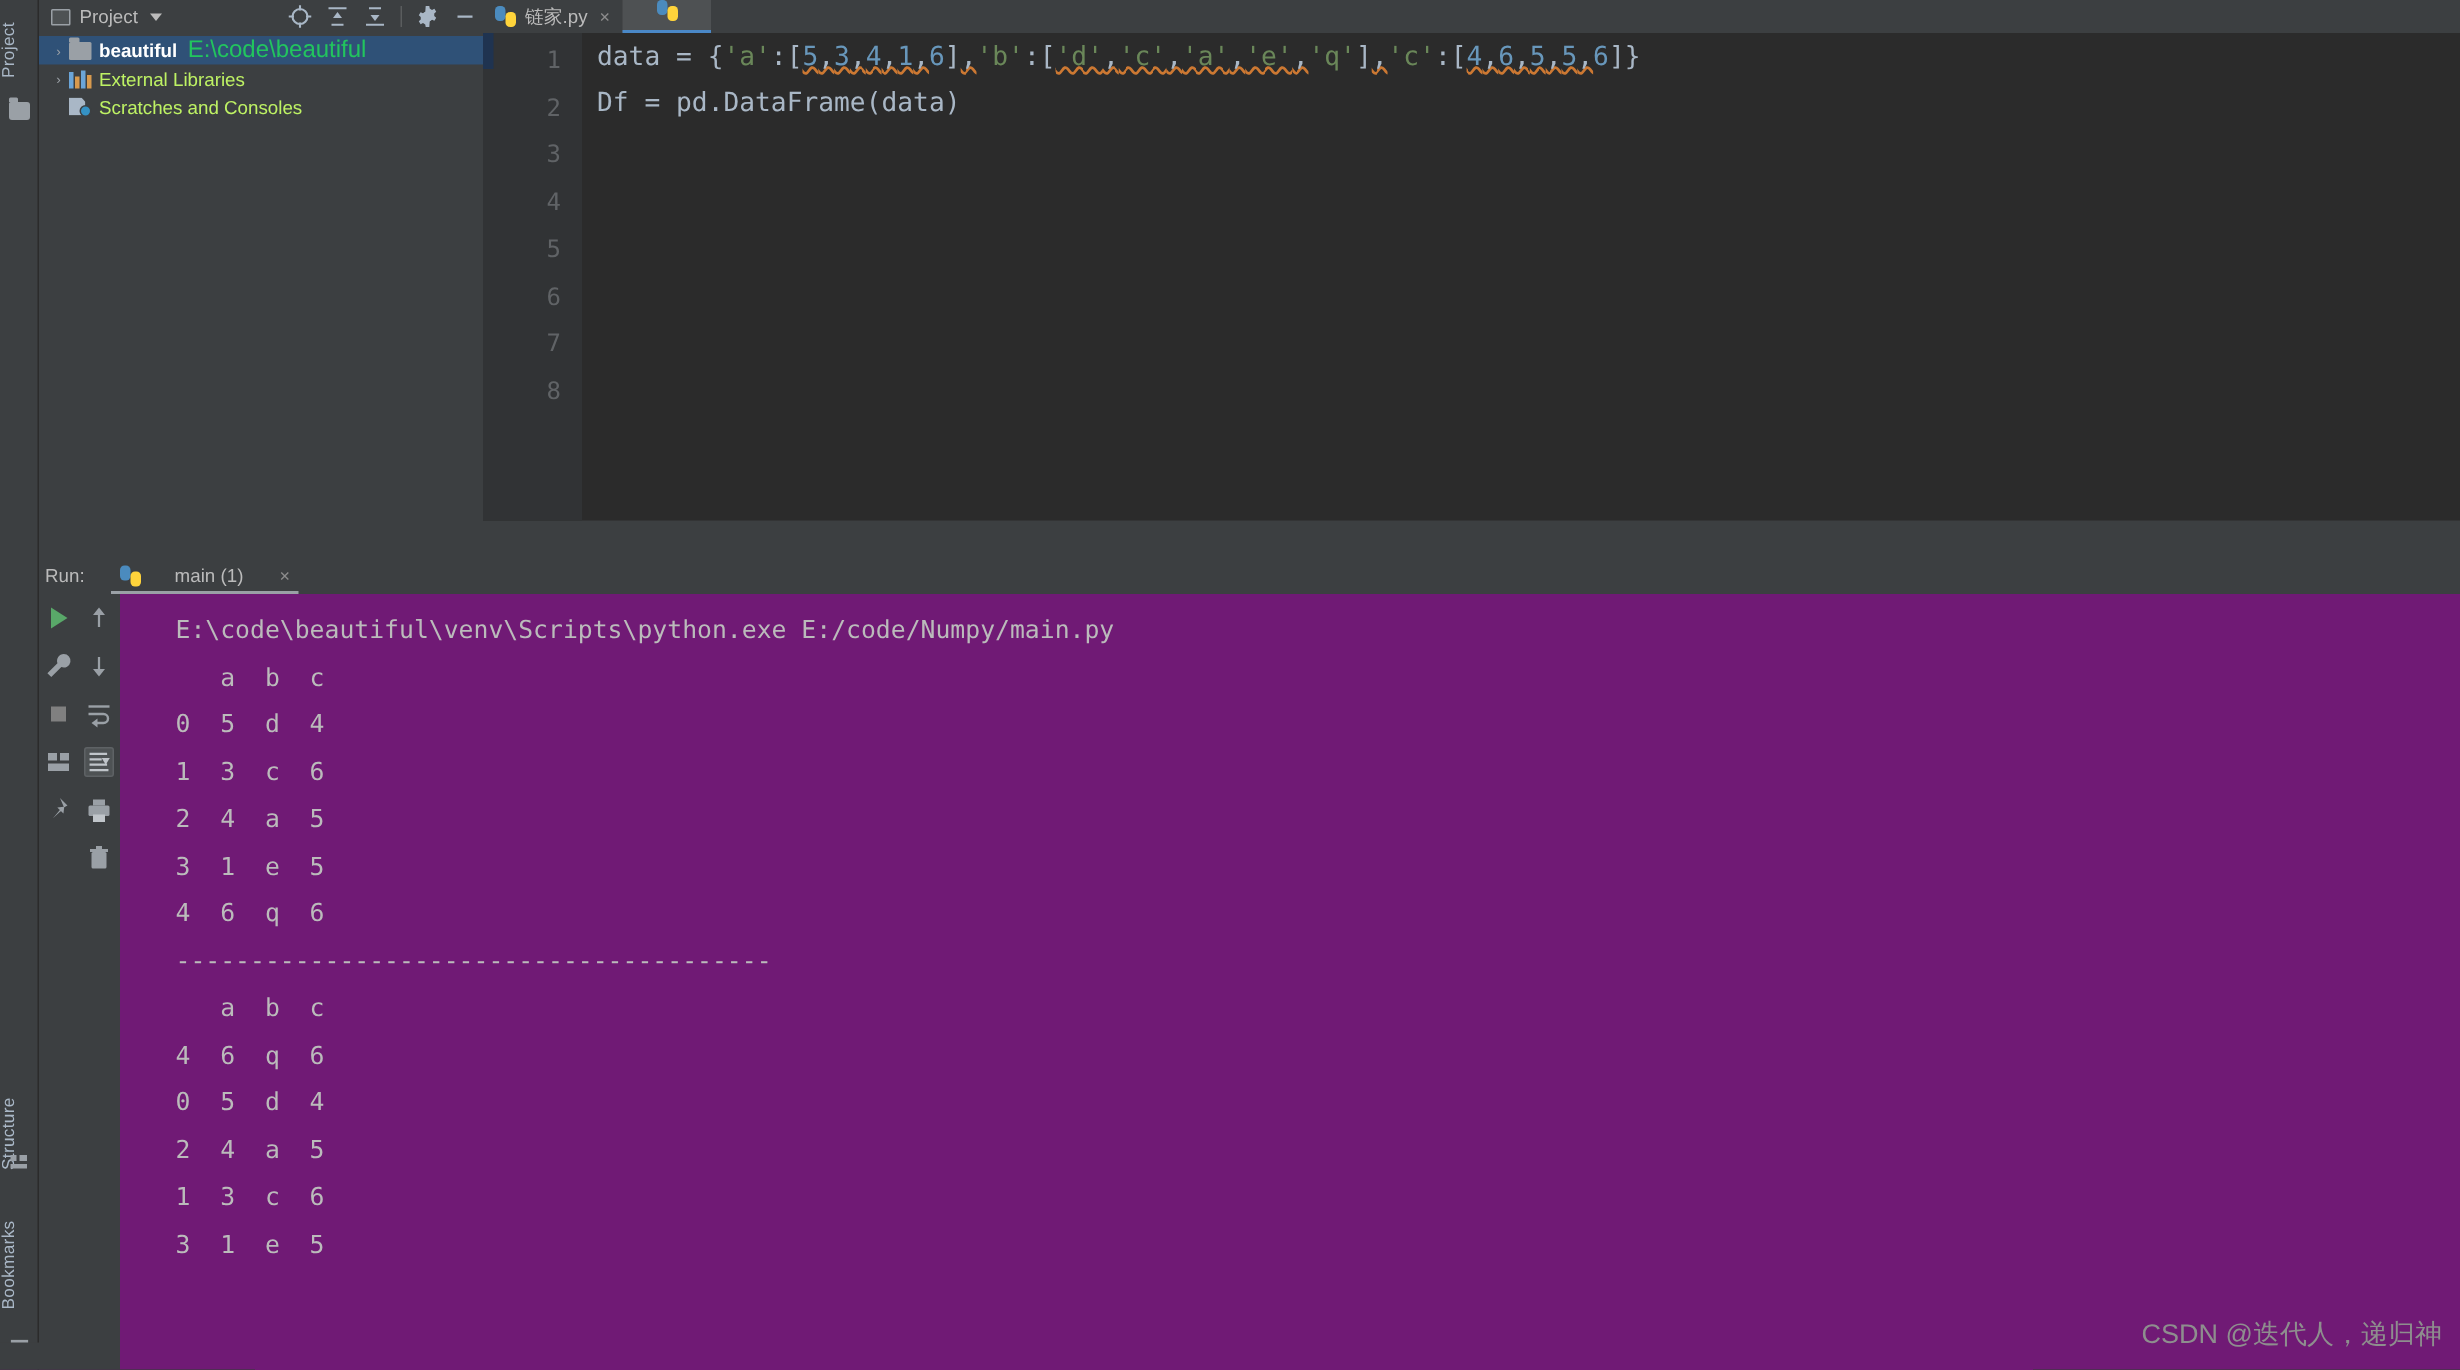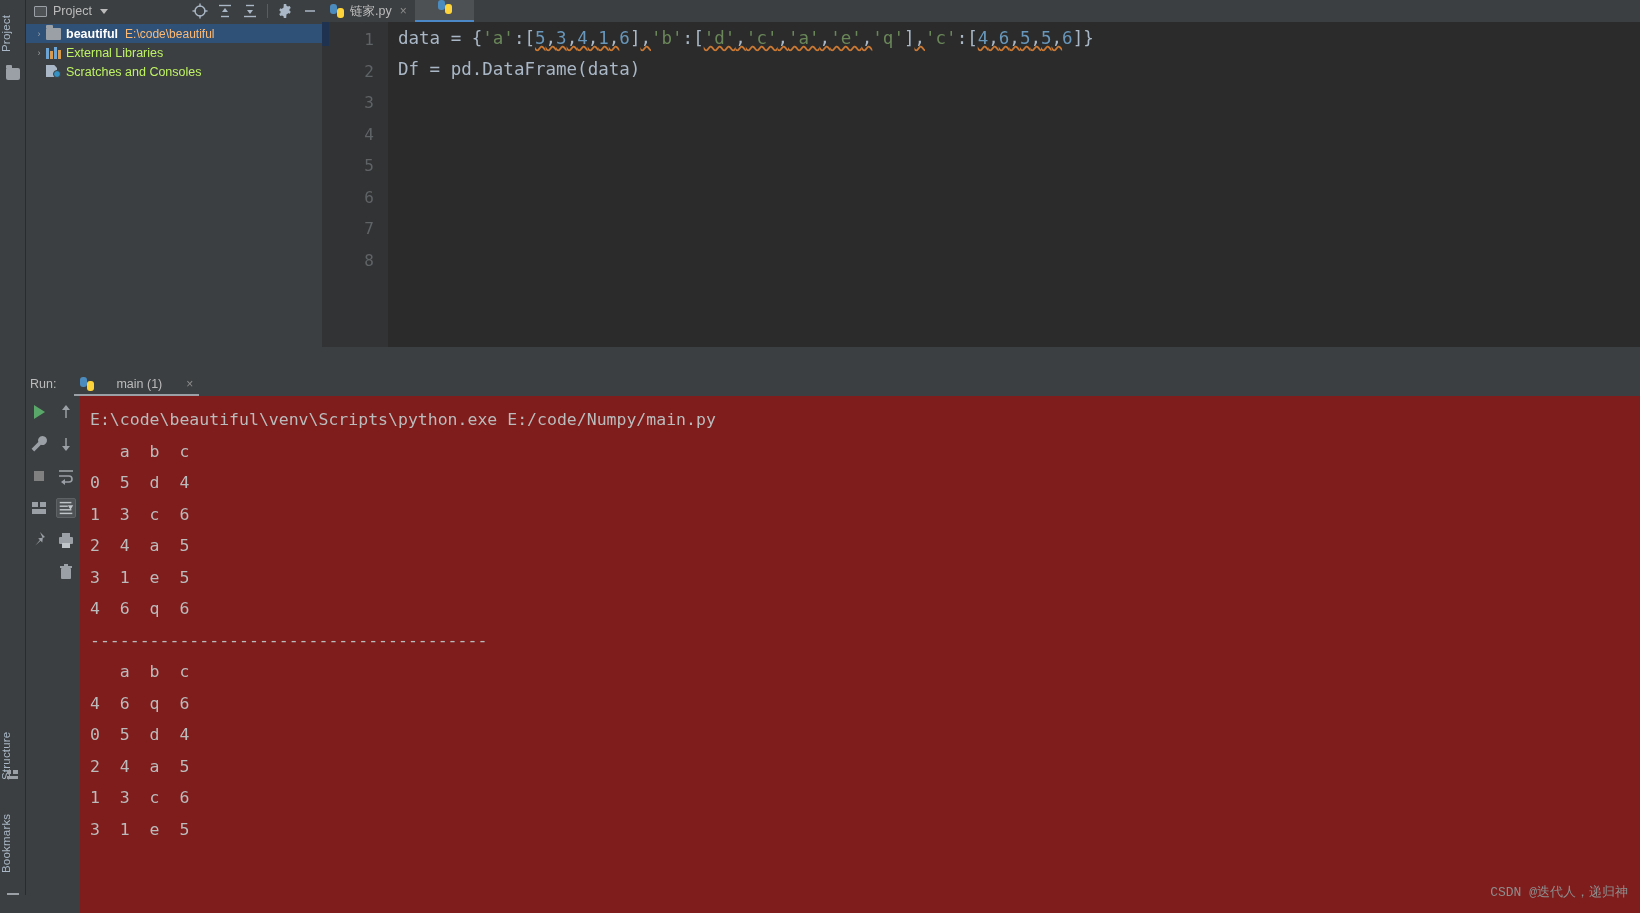--- a/index.html
+++ b/index.html
@@ -105,21 +105,21 @@
   }
   .ico-scratch b {
     position:absolute; left:0; top:0; width:11px; height:12px;
     background:#a9b7c6; clip-path: polygon(0 0,75% 0,100% 25%,100% 100%,0 100%);
   }
   .ico-scratch s {
     position:absolute; right:0; bottom:0; width:8px;height:8px;border-radius:50%;
     background:#3592c4; border:1.5px solid #3c3f41;
   }
   .node-name { font-weight: 700; color:#ffffff; }
-  .node-path { color:#fdba74; margin-left:7px; font-weight:400; font-size:12px;}
+  .node-path { color:#22c55e; margin-left:7px; font-weight:400; font-size:16px;}
   .node-plain { color:#bef264; }
 
   
   .tabbar {
     position: absolute; left: 322px; top: 0; width: 1318px; height: 22px;
     background: #3c3f41;
   }
   .tab {
     position: relative; display: inline-flex; align-items: center;
     height: 22px; padding: 0 8px 0 8px; font-size: 12.5px; color:#bbbbbb;
@@ -192,32 +192,33 @@
   }
   .run-body { position:absolute; left:0; top:24px; right:0; bottom:0; display:flex; }
   .run-toolbar-a, .run-toolbar-b {
     width:26px; background:#3c3f41; padding-top:6px;
     display:flex; flex-direction:column; align-items:center; gap:12px;
   }
   .run-toolbar-b { width:28px; }
   .tb-btn { width:20px; height:20px; position:relative; }
   .tb-btn.active { background:#4e5254; border:1px solid #5e6265; border-radius:2px;}
   .console {
-    flex:1; background:#7f1d1d; position:relative; overflow:hidden;
+    flex:1; background:#701a75; position:relative; overflow:hidden;
     font-family:"DejaVu Sans Mono", monospace;
+    padding-left:27px;
   }
   .console-inner { padding: 8px 0 0 10px; }
   .c-line {
     font-size:16.5px; color:#bbbbbb; white-space:pre; height:31.5px;
     line-height:31.5px;
   }
 
   .watermark {
-    position:absolute; right:12px; bottom:12px; color:#8e8e8e; font-size:13px;
-    font-family:Liberation Mono, monospace;
+    position:absolute; right:12px; bottom:12px; color:#8e8e8e; font-size:18px;
+    font-family:Liberation Sans, sans-serif;
   }
 
   .statusbar-left {
     position:absolute; left:0; bottom:0; width:26px; height:18px; background:#3c3f41;
   }
 </style>
 </head>
 <body>
 
 <div id="app">

